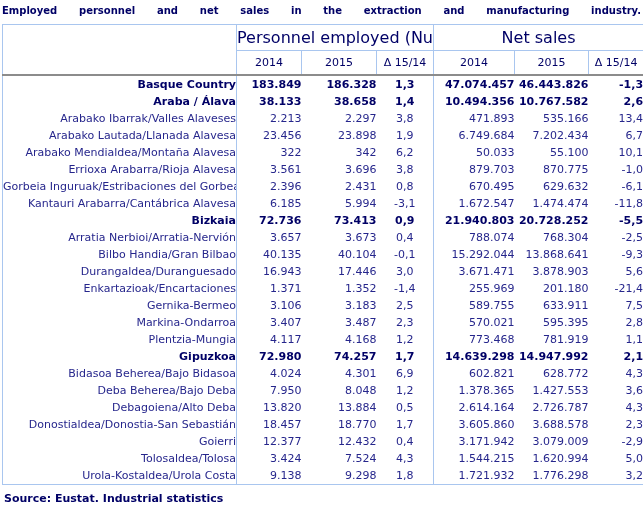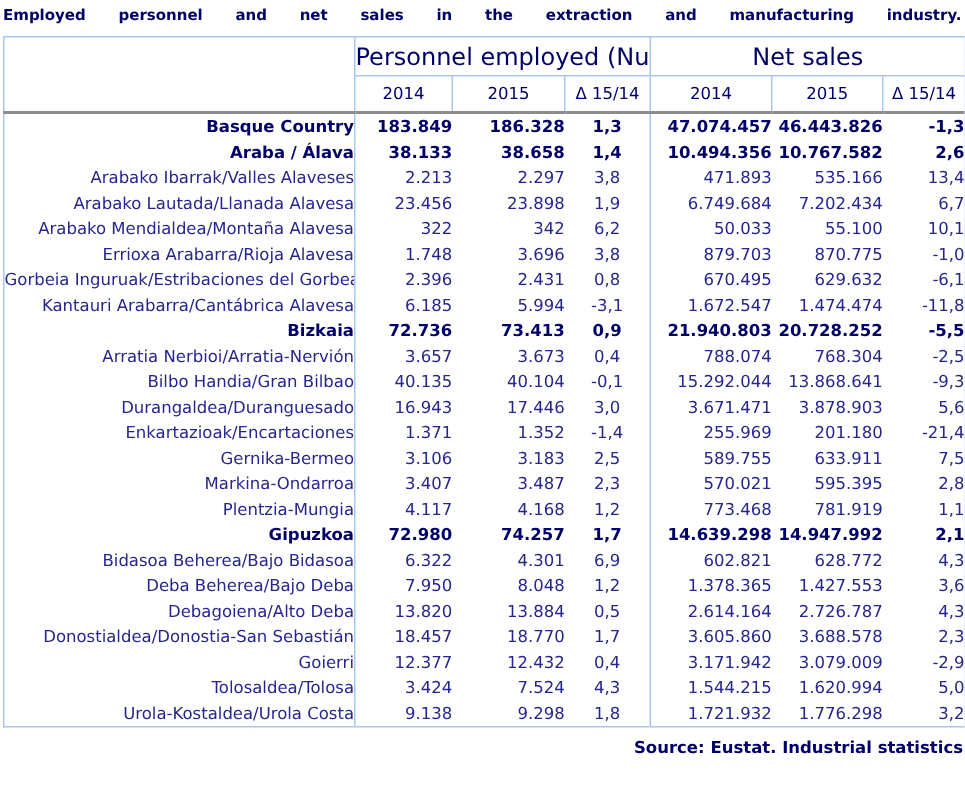--- a/index.html
+++ b/index.html
@@ -74,21 +74,20 @@
   td.group-end { border-right: 1px solid #a9c6ef; text-align: center; }
   tr.bold td { font-weight: bold; color: #000066; }
 
   
   .source {
     margin-top: 7px;
     margin-left: 2px;
     color: #000066;
     font-weight: bold;
     font-size: 11px;
-    text-align: right;
   }
 </style>
 </head>
 <body>
 
 <div class="page">
 
   <div class="title">
     <div class="title-line1">Employed personnel and net sales in the extraction and manufacturing industry.</div>
   </div>
@@ -159,21 +158,21 @@
           <td class="name">Arabako Mendialdea/Montaña Alavesa</td>
           <td class="num">322</td>
           <td class="num">342</td>
           <td class="delta group-end">6,2</td>
           <td class="num">50.033</td>
           <td class="num">55.100</td>
           <td class="delta">10,1</td>
         </tr>
         <tr>
           <td class="name">Errioxa Arabarra/Rioja Alavesa</td>
-          <td class="num">1.748</td>
+          <td class="num">3.561</td>
           <td class="num">3.696</td>
           <td class="delta group-end">3,8</td>
           <td class="num">879.703</td>
           <td class="num">870.775</td>
           <td class="delta">-1,0</td>
         </tr>
         <tr>
           <td class="name">Gorbeia Inguruak/Estribaciones del Gorbea</td>
           <td class="num">2.396</td>
           <td class="num">2.431</td>
@@ -267,21 +266,21 @@
           <td class="name">Gipuzkoa</td>
           <td class="num">72.980</td>
           <td class="num">74.257</td>
           <td class="delta group-end">1,7</td>
           <td class="num">14.639.298</td>
           <td class="num">14.947.992</td>
           <td class="delta">2,1</td>
         </tr>
         <tr>
           <td class="name">Bidasoa Beherea/Bajo Bidasoa</td>
-          <td class="num">6.322</td>
+          <td class="num">4.024</td>
           <td class="num">4.301</td>
           <td class="delta group-end">6,9</td>
           <td class="num">602.821</td>
           <td class="num">628.772</td>
           <td class="delta">4,3</td>
         </tr>
         <tr>
           <td class="name">Deba Beherea/Bajo Deba</td>
           <td class="num">7.950</td>
           <td class="num">8.048</td>

